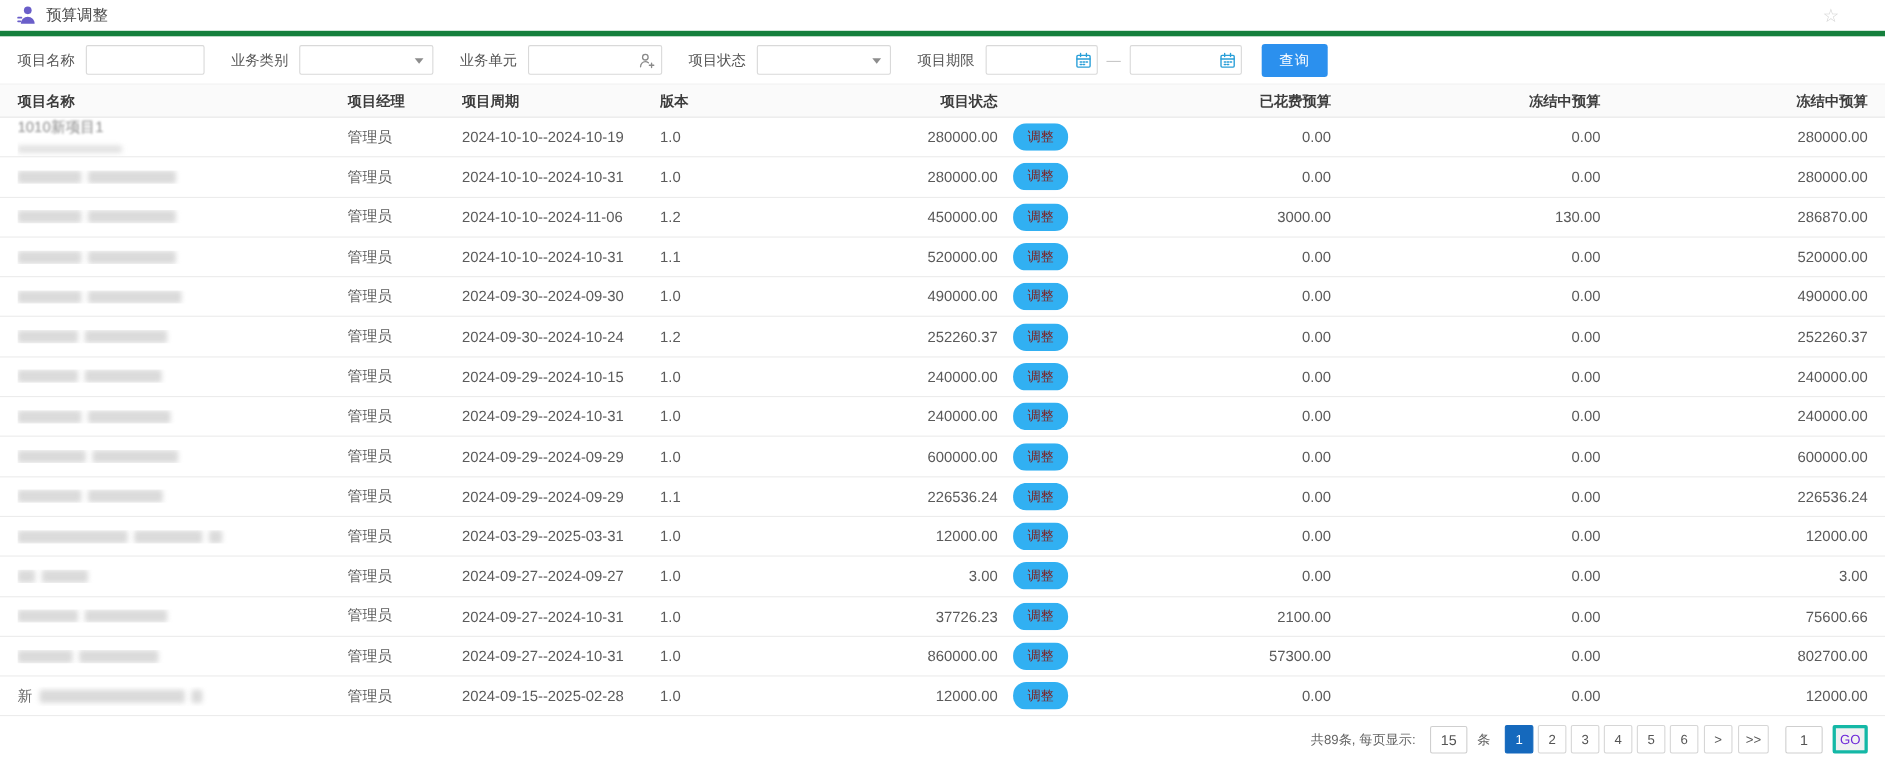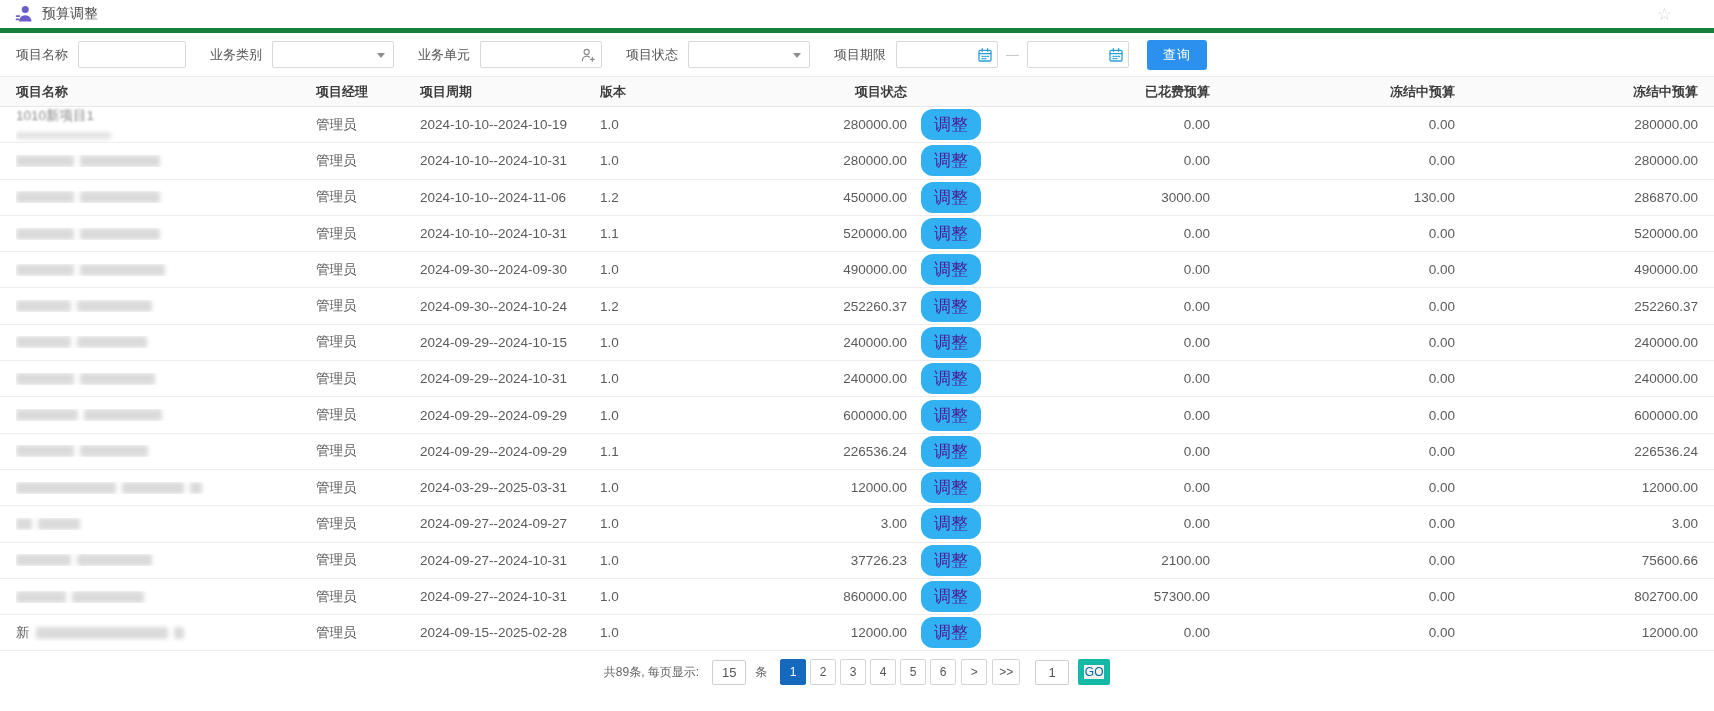--- a/index.html
+++ b/index.html
@@ -28,38 +28,38 @@
   .datewrap .inicon { position:absolute; right:5px; top:6px; cursor:pointer; display:inline-flex; }
   .dash { color:#c0c0c0; font-size:13px; margin:0 8px; }
   .qbtn { margin-left:18px; background:#2b90ee; color:#fff; border:none; border-radius:3px; font-size:13px; padding:6px 16px; cursor:pointer; letter-spacing:1px; }
 
   
   .grid { display:grid; grid-template-columns:300px 104px 180px 62px 245px 100px 203px 245px 1fr; padding:0 16px; align-items:center; }
   .thead { height:30px; background:#fafafa; border-bottom:1px solid #e7e7e7; font-size:13px; font-weight:bold; color:#3c3c3c; }
   .trow { height:36.3px; border-bottom:1px solid #ececec; font-size:13.5px; color:#5a5a5a; }
   .c.r, .h.r { text-align:right; }
   .h, .c { white-space:nowrap; overflow:hidden; }
-  .adjust-btn { background:#31b0f2; color:#4c1d95; border:none; border-radius:12px; font-size:17px; padding:4px 13px; margin-left:14px; cursor:pointer;font-family:Liberation Mono, monospace; }
+  .adjust-btn { background:#31b0f2; color:#7f1d1d; border:none; border-radius:12px; font-size:12px; padding:4px 13px; margin-left:14px; cursor:pointer;font-family:Liberation Mono, monospace; }
   .nm-line { display:flex; align-items:center; gap:6px; }
   .nm-text { color:#6a6a6a; }
   .blur-light { filter:blur(1px); color:#8a8a8a; }
   .blur-chunk { display:inline-block; height:12px; background:#bdbdbd; opacity:.55; border-radius:2px; filter:blur(2.2px); }
   .bar-wrap { margin-top:2px; }
   .blur-bar { display:inline-block; height:7px; background:#cfcfcf; opacity:.6; border-radius:2px; filter:blur(2.2px); }
 
   
-  .pagibar { height:42px; display:flex; align-items:center; justify-content:center; padding:0 16px; font-size:12px; color:#666; gap:5px; }
+  .pagibar { height:42px; display:flex; align-items:center; justify-content:flex-end; padding:0 16px; font-size:12px; color:#666; gap:5px; }
   .ptotal { margin-right:8px; }
   .psize { width:34px; height:25px; border:1px solid #cfcfcf; border-radius:2px; text-align:center; font-size:13px; color:#555; outline:none; }
   .punit { margin:0 8px 0 4px; }
   .pages { display:flex; gap:4px; }
   .pg { min-width:26px; height:26px; border:1px solid #d6d6d6; border-radius:2px; background:#fff; color:#555; font-size:12px; cursor:pointer; padding:0 6px; }
   .pg.active { background:#1569bd; border-color:#1569bd; color:#fff; }
   .pgoto { width:34px; height:25px; border:1px solid #cfcfcf; border-radius:2px; text-align:center; font-size:13px; color:#555; margin-left:10px; outline:none; }
-  .gobtn { min-width:32px; height:26px; background:#f1f1f1; border:6px solid #14b8a6; border-radius:2px; color:#0369a1; font-size:12px; margin-left:4px; cursor:pointer; }
+  .gobtn { min-width:32px; height:26px; background:#f1f1f1; border:3px solid #14b8a6; border-radius:2px; color:#6d28d9; font-size:12px; margin-left:4px; cursor:pointer; }
 </style>
 </head>
 <body>
 
 <div class="app">
 
   <div class="titlebar">
     <span class="ticon">
       <svg width="20" height="20" viewBox="0 0 24 24">
         <circle cx="13.5" cy="6.5" r="4.2" fill="#6a5ec9"></circle>

